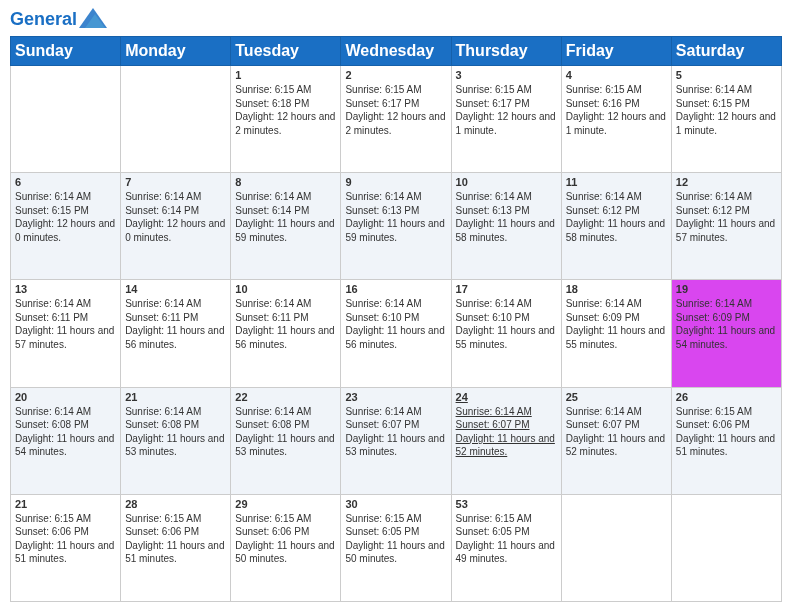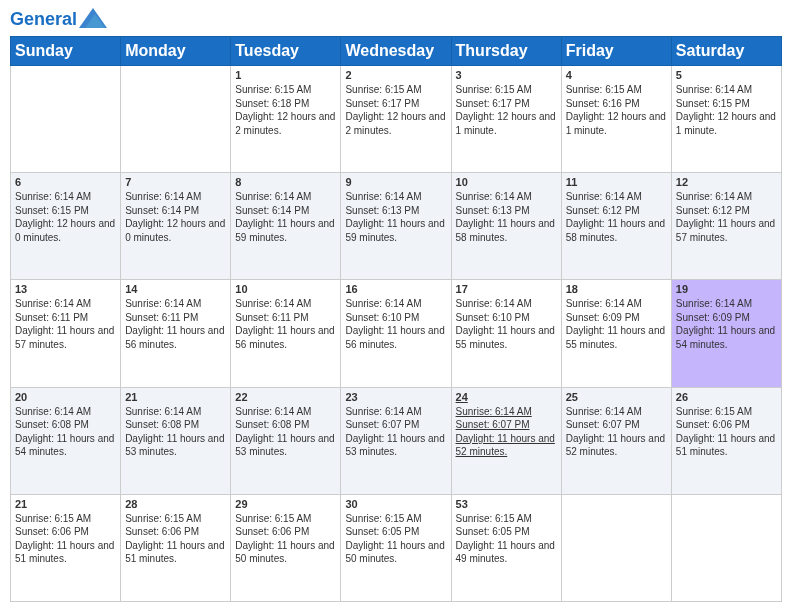--- a/index.html
+++ b/index.html
@@ -167,21 +167,21 @@
           <td style="background: rgb(240, 244, 249);"><span class="day-number">11</span><span class="cell-text">Sunrise: 6:14 AM<br>Sunset: 6:12 PM<br>Daylight: 11 hours and 58 minutes.</span></td>
           <td style="background: rgb(240, 244, 249);"><span class="day-number">12</span><span class="cell-text">Sunrise: 6:14 AM<br>Sunset: 6:12 PM<br>Daylight: 11 hours and 57 minutes.</span></td>
         </tr>
         <tr>
           <td style="background: rgb(255, 255, 255);"><span class="day-number">13</span><span class="cell-text">Sunrise: 6:14 AM<br>Sunset: 6:11 PM<br>Daylight: 11 hours and 57 minutes.</span></td>
           <td style="background: rgb(255, 255, 255);"><span class="day-number">14</span><span class="cell-text">Sunrise: 6:14 AM<br>Sunset: 6:11 PM<br>Daylight: 11 hours and 56 minutes.</span></td>
           <td style="background: rgb(255, 255, 255);"><span class="day-number">10</span><span class="cell-text">Sunrise: 6:14 AM<br>Sunset: 6:11 PM<br>Daylight: 11 hours and 56 minutes.</span></td>
           <td style="background: rgb(255, 255, 255);"><span class="day-number">16</span><span class="cell-text">Sunrise: 6:14 AM<br>Sunset: 6:10 PM<br>Daylight: 11 hours and 56 minutes.</span></td>
           <td style="background: rgb(255, 255, 255);"><span class="day-number">17</span><span class="cell-text">Sunrise: 6:14 AM<br>Sunset: 6:10 PM<br>Daylight: 11 hours and 55 minutes.</span></td>
           <td style="background: rgb(255, 255, 255);"><span class="day-number">18</span><span class="cell-text">Sunrise: 6:14 AM<br>Sunset: 6:09 PM<br>Daylight: 11 hours and 55 minutes.</span></td>
-          <td style="background: #c4b5fd;"><span class="day-number">19</span><span class="cell-text">Sunrise: 6:14 AM<br>Sunset: 6:09 PM<br>Daylight: 11 hours and 54 minutes.</span></td>
+          <td style="background: #d946ef;"><span class="day-number">19</span><span class="cell-text">Sunrise: 6:14 AM<br>Sunset: 6:09 PM<br>Daylight: 11 hours and 54 minutes.</span></td>
         </tr>
         <tr>
           <td style="background: rgb(240, 244, 249);"><span class="day-number">20</span><span class="cell-text">Sunrise: 6:14 AM<br>Sunset: 6:08 PM<br>Daylight: 11 hours and 54 minutes.</span></td>
           <td style="background: rgb(240, 244, 249);"><span class="day-number">21</span><span class="cell-text">Sunrise: 6:14 AM<br>Sunset: 6:08 PM<br>Daylight: 11 hours and 53 minutes.</span></td>
           <td style="background: rgb(240, 244, 249);"><span class="day-number">22</span><span class="cell-text">Sunrise: 6:14 AM<br>Sunset: 6:08 PM<br>Daylight: 11 hours and 53 minutes.</span></td>
           <td style="background: rgb(240, 244, 249);"><span class="day-number">23</span><span class="cell-text">Sunrise: 6:14 AM<br>Sunset: 6:07 PM<br>Daylight: 11 hours and 53 minutes.</span></td>
           <td style="background: rgb(240, 244, 249); text-decoration: underline;"><span class="day-number">24</span><span class="cell-text">Sunrise: 6:14 AM<br>Sunset: 6:07 PM<br>Daylight: 11 hours and 52 minutes.</span></td>
           <td style="background: rgb(240, 244, 249);"><span class="day-number">25</span><span class="cell-text">Sunrise: 6:14 AM<br>Sunset: 6:07 PM<br>Daylight: 11 hours and 52 minutes.</span></td>
           <td style="background: rgb(240, 244, 249);"><span class="day-number">26</span><span class="cell-text">Sunrise: 6:15 AM<br>Sunset: 6:06 PM<br>Daylight: 11 hours and 51 minutes.</span></td>
         </tr>

